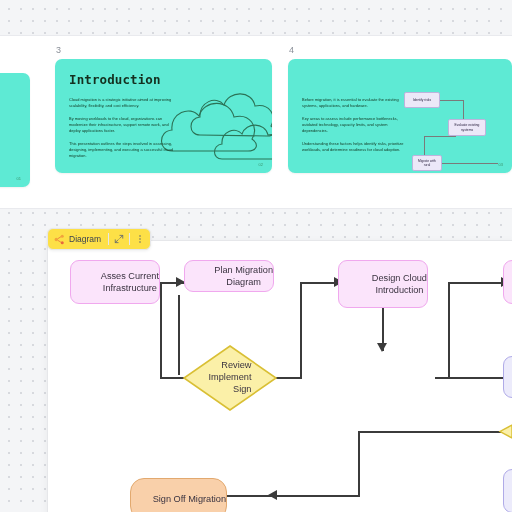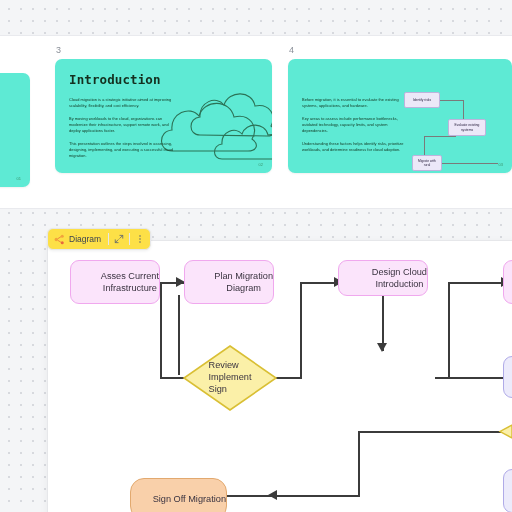--- a/index.html
+++ b/index.html
@@ -135,21 +135,21 @@
   }
   .node-orange{
     background:#f9d0aa;border:1.4px solid #e2a96f;border-radius:14px;
   }
   .diamond{
     position:absolute;z-index:3;
   }
   .diamond .dlabel{
     position:absolute;inset:0;
     display:flex;align-items:center;justify-content:center;
-    text-align:left;font-size:9.2px;line-height:1.3;color:#3a3340;
+    text-align:right;font-size:9.2px;line-height:1.3;color:#3a3340;
   }
 
   .edge{position:absolute;background:#3b3b3b;z-index:1;}
   .edge-h{height:1.6px;}
   .edge-v{width:1.6px;}
   svg.arrow{position:absolute;z-index:2;overflow:visible;}
 
   
   .cursor-wrap{position:absolute;z-index:8;}
   .cursor-name{
@@ -302,28 +302,28 @@
     <path d="M11 2 L2 7 L11 12 Z" fill="#3b3b3b"></path>
   </svg>
 
   <div class="node node-pink" style="left:22px;top:19px;width:90px;height:44px;">
     <span>
       <span>Asses Current</span><br>
       <span>Infrastructure</span>
     </span>
   </div>
 
-  <div class="node node-pink" style="left:136px;top:19px;width:90px;height:44px;">
+  <div class="node node-pink" style="left:136px;top:19px;width:90px;height:32px;">
     <span>
       <span>Plan Migration</span><br>
       <span>Diagram</span>
     </span>
   </div>
 
-  <div class="node node-pink" style="left:290px;top:19px;width:90px;height:36px;">
+  <div class="node node-pink" style="left:290px;top:19px;width:90px;height:48px;">
     <span>
       <span>Design Cloud</span><br>
       <span>Introduction</span>
     </span>
   </div>
 
   <div class="diamond" style="left:134px;top:103px;width:96px;height:68px;">
     <svg width="96" height="68" viewBox="0 0 96 68">
       <path d="M48 2 L94 34 L48 66 L2 34 Z" fill="#fbf0a8" stroke="#d9bf34" stroke-width="1.6"></path>
     </svg>

